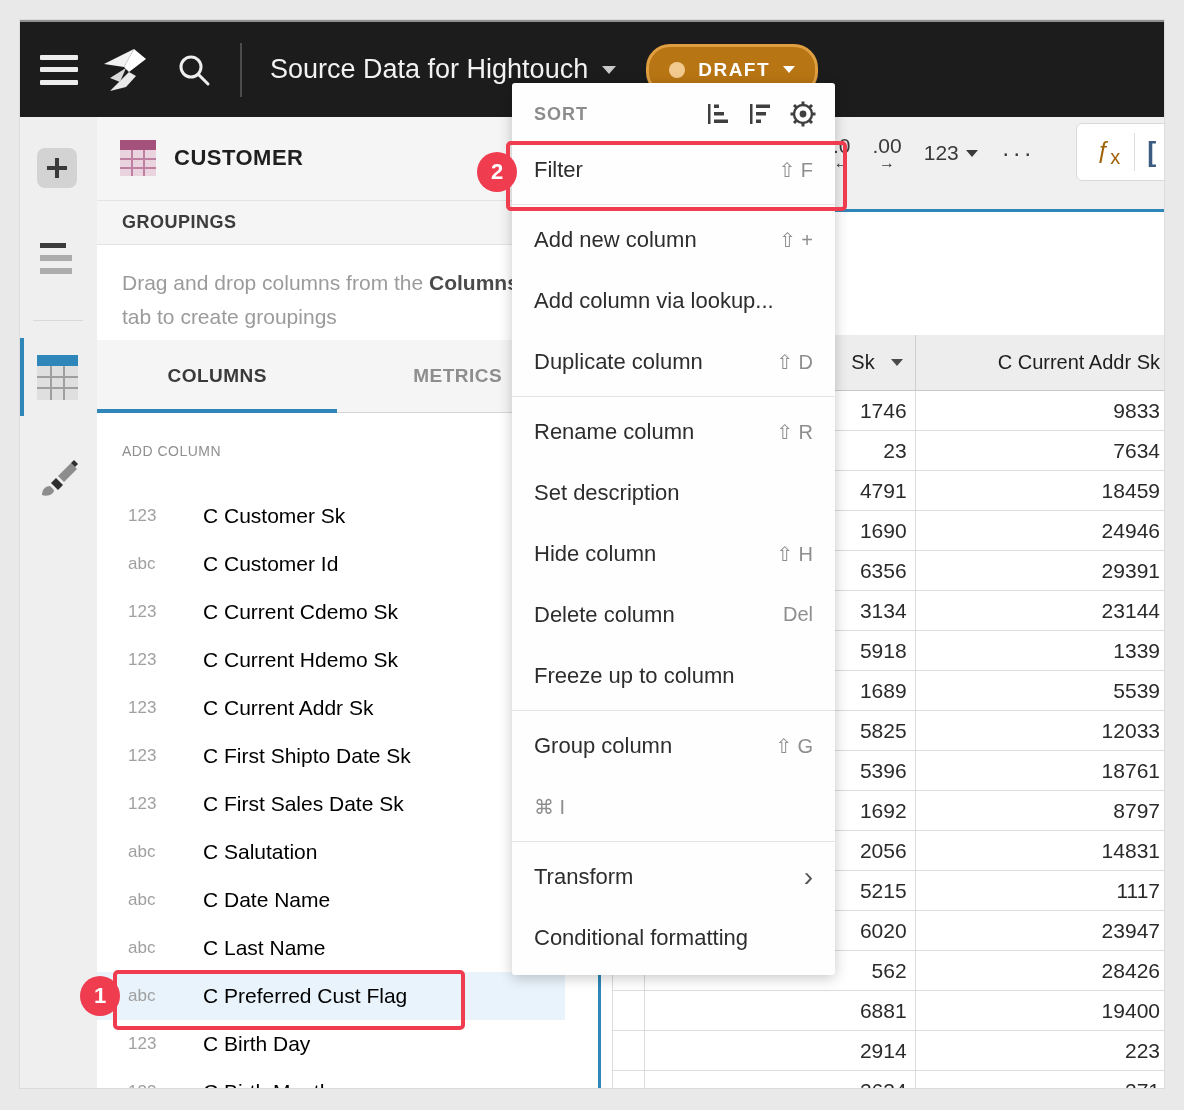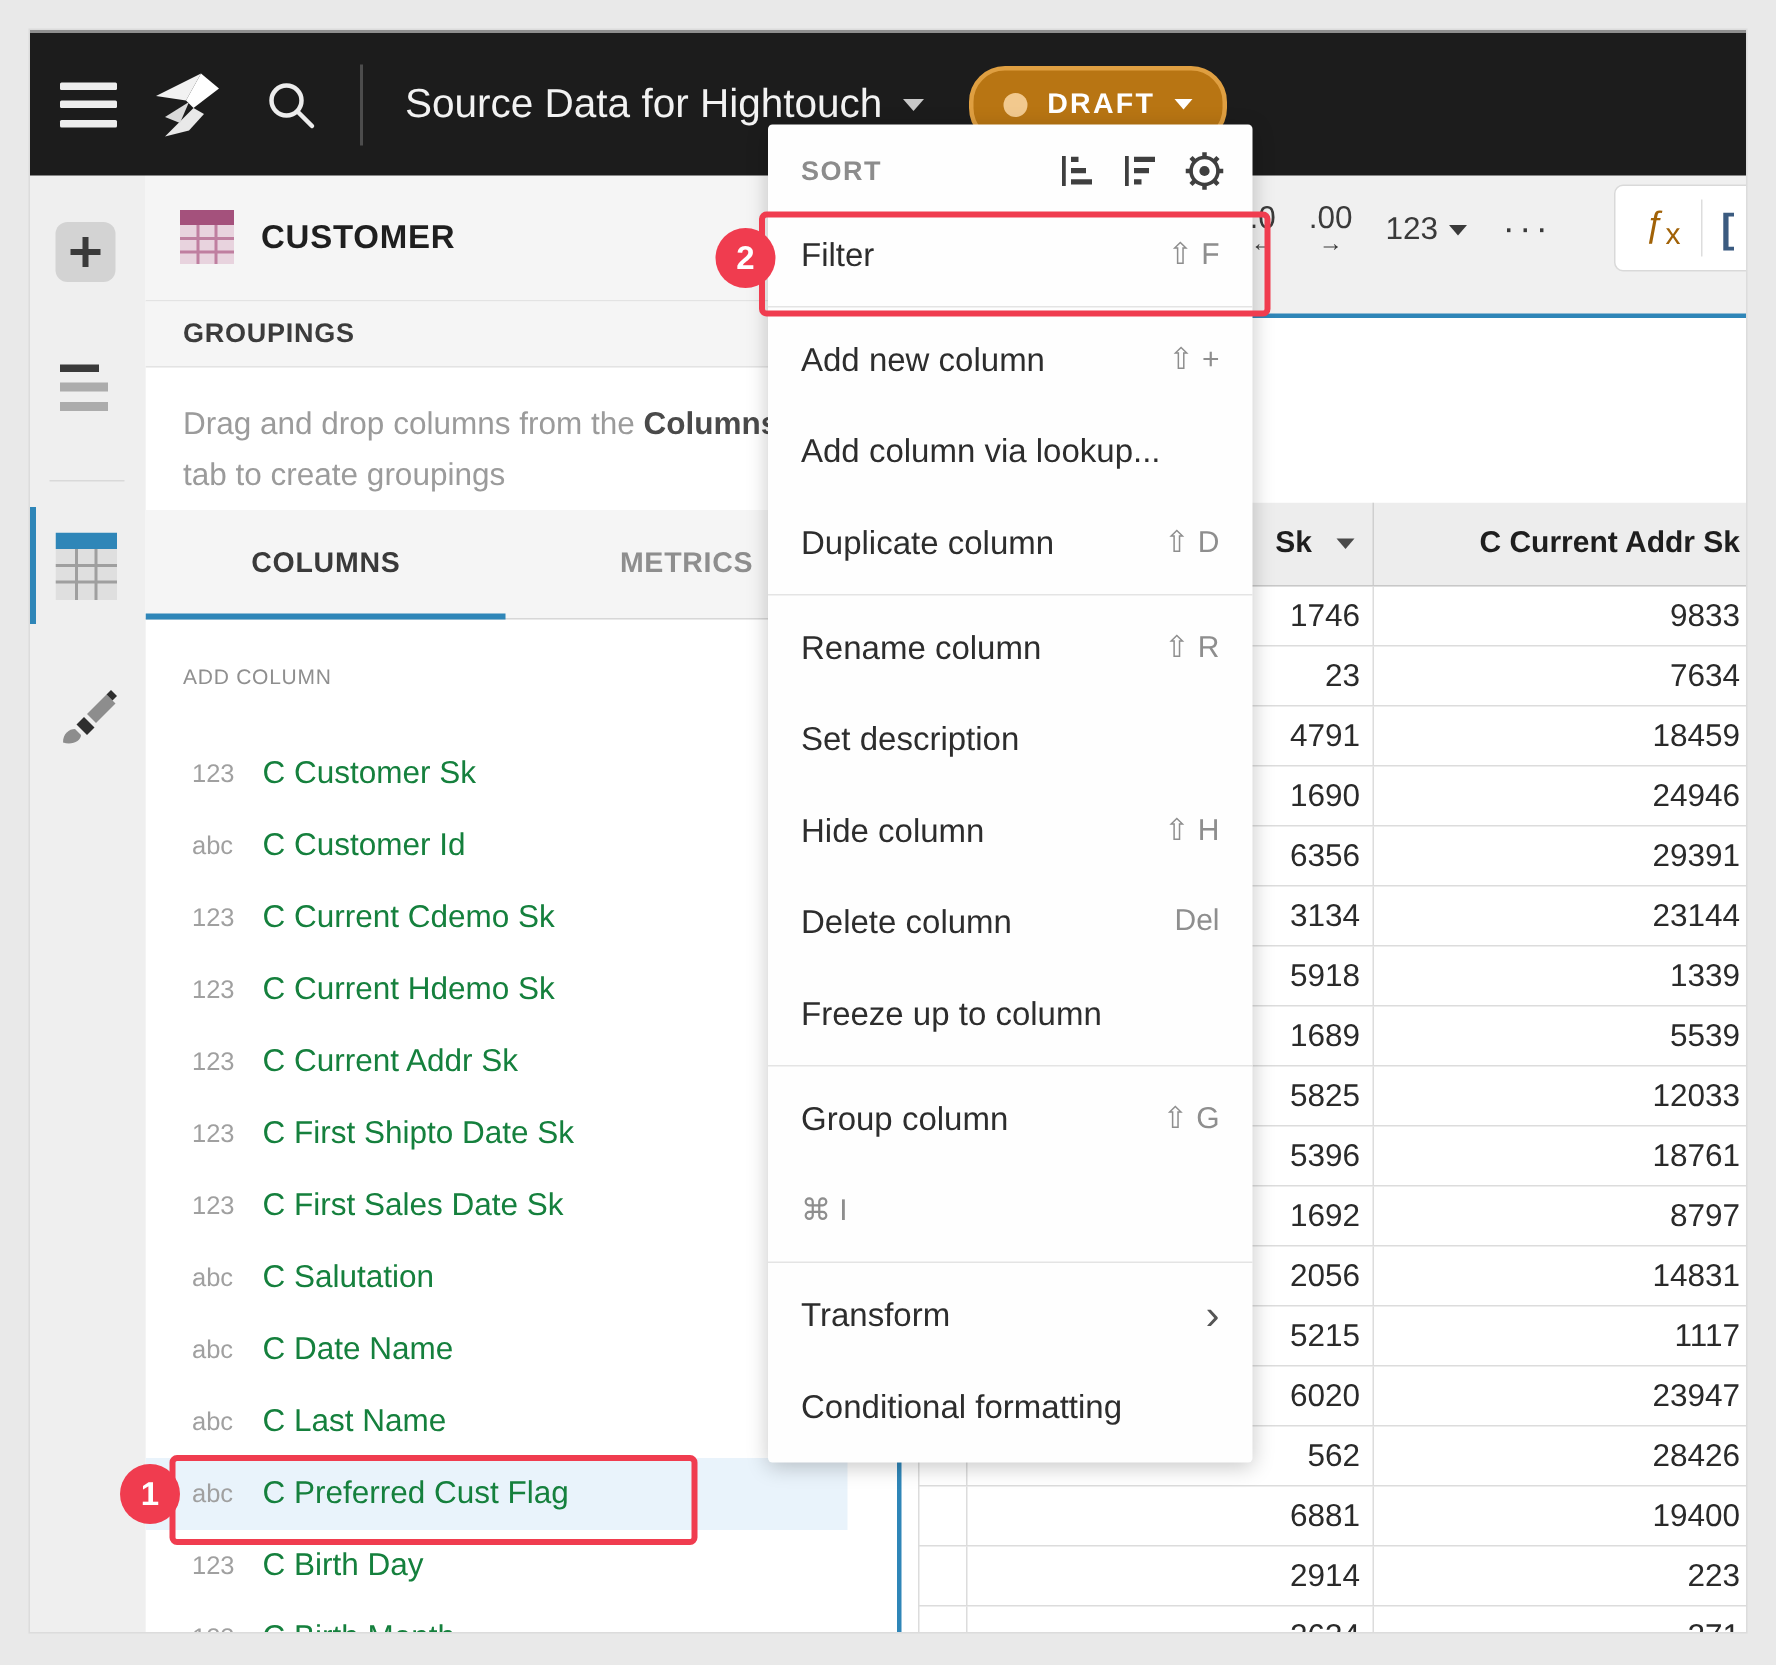--- a/index.html
+++ b/index.html
@@ -49,21 +49,21 @@
   .dz-line1 b{color:#4A4A4A;}
   .tabs{position:absolute;left:0;top:225px;width:100%;height:72px;background:#F5F5F5;border-bottom:1px solid #D7D7D7;display:flex;}
   .tab{flex:1;display:flex;align-items:center;justify-content:center;font-size:19px;font-weight:bold;letter-spacing:.5px;cursor:pointer;}
   .tab.active{color:#3A3A3A;}
   .tab.inactive{color:#8E8E8E;}
   .tab-underline{position:absolute;left:0;bottom:-1px;width:240px;height:4px;background:#2F86B8;}
   .add-col-label{position:absolute;left:25px;top:328px;font-size:14px;color:#8F8F8F;letter-spacing:.5px;}
   .col-list{position:absolute;left:0;top:377px;width:100%;}
   .col-item{height:48px;display:flex;align-items:center;padding-left:31px;box-sizing:border-box;cursor:pointer;}
   .col-item .ctype{width:47px;font-size:17px;color:#A0A0A0;}
-  .col-item .cname{font-size:21px;color:#15803d;}
+  .col-item .cname{font-size:21px;color:#000000;margin-left:28px;}
   .col-item.highlighted{background:#E9F3FB;width:468px;}
   
   .worksheet{position:absolute;left:558px;top:95px;width:586px;height:973px;background:#FFF;}
   .ws-graytop{position:absolute;left:0;top:0;width:586px;height:97px;background:#F0F0F0;}
   .ws-blueline{position:absolute;left:20px;top:94px;width:566px;height:3px;background:#2F86B8;}
   .ws-vline{position:absolute;left:20px;top:97px;width:3px;height:876px;background:#2F86B8;}
   .ws-vline2{position:absolute;left:34px;top:97px;width:1px;height:876px;background:#DCDCDC;}
   .fmt-toolbar{position:absolute;left:255px;top:12px;height:52px;display:flex;align-items:center;color:#3A3A3A;}
   .dec-icon{display:flex;flex-direction:column;align-items:center;margin-right:22px;cursor:pointer;}
   .dec-icon .num{font-size:21px;line-height:20px;}
@@ -72,21 +72,21 @@
   .numfmt .txt{font-size:21px;}
   .numfmt .caret{border-top-color:#3A3A3A;margin-left:7px;border-left-width:6px;border-right-width:6px;border-top-width:7px;}
   .moredots{font-size:24px;letter-spacing:3px;cursor:pointer;margin-right:20px;}
   .fx-box{position:absolute;left:498px;top:8px;width:96px;height:56px;background:#FFF;border:1px solid #D9D9D9;border-radius:6px;
           display:flex;align-items:center;}
   .fx-label{font-size:24px;color:#a16207;margin-left:20px;}
   .fx-div{width:1px;height:38px;background:#DDD;margin-left:14px;}
   .fx-bracket{font-size:27px;color:#3B5B80;margin-left:12px;font-weight:bold;}
   
   .grid{position:absolute;left:34px;top:220px;width:552px;height:753px;overflow:hidden;}
-  .grid-header{display:flex;height:55px;background:#EDEDED;border-bottom:1px solid #C8C8C8;font-weight:bold;color:#1E1E1E;font-size:20px;}
+  .grid-header{display:flex;height:55px;background:#EDEDED;border-bottom:1px solid #C8C8C8;font-weight:normal;color:#1E1E1E;font-size:20px;}
   .gh-cell{display:flex;align-items:center;justify-content:flex-end;box-sizing:border-box;}
   .gh-gutter{width:33px;border-right:1px solid #CFCFCF;}
   .gh-c1{width:275px;border-right:1px solid #CFCFCF;padding-right:12px;}
   .gh-c1 .caret{border-top-color:#4A4A4A;margin-left:16px;border-left-width:6px;border-right-width:6px;border-top-width:7px;}
   .gh-c2{width:252px;padding-right:4px;}
   .grid-row{display:flex;height:40px;border-bottom:1px solid #DCDCDC;font-size:21px;color:#2A2A2A;box-sizing:border-box;}
   .gr-gutter{width:33px;border-right:1px solid #DCDCDC;box-sizing:border-box;}
   .gr-c1{width:275px;border-right:1px solid #DCDCDC;display:flex;align-items:center;justify-content:flex-end;padding-right:8px;box-sizing:border-box;}
   .gr-c2{width:252px;display:flex;align-items:center;justify-content:flex-end;padding-right:4px;box-sizing:border-box;}
   

